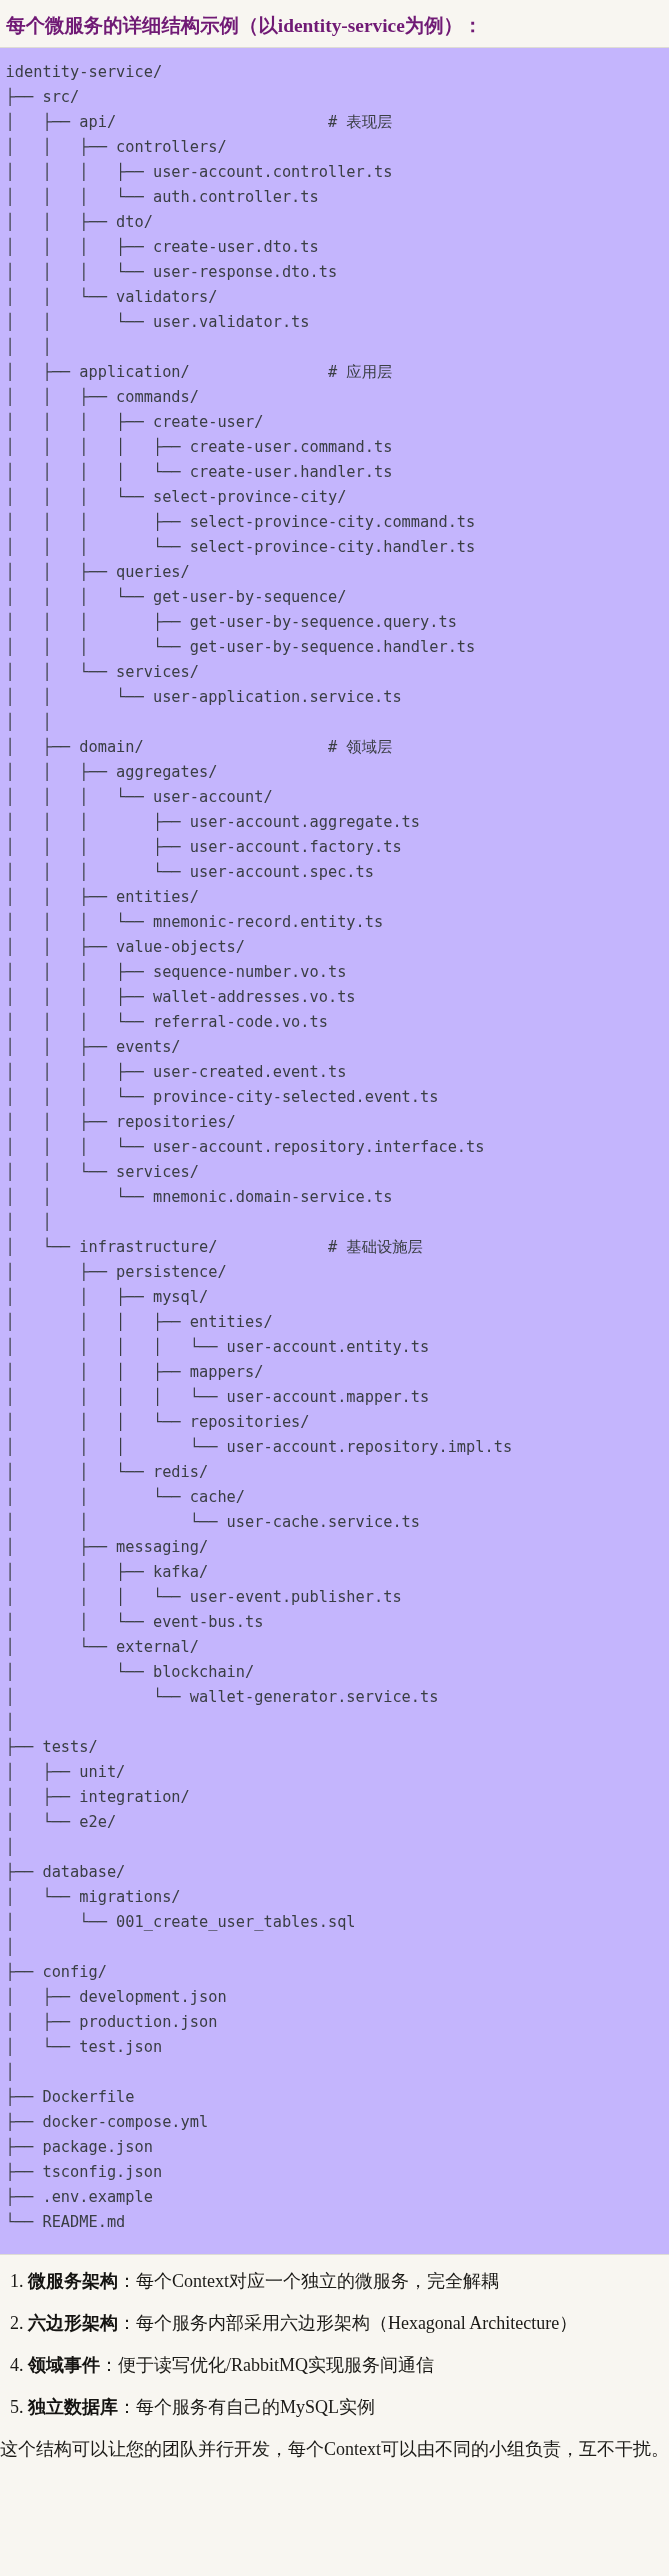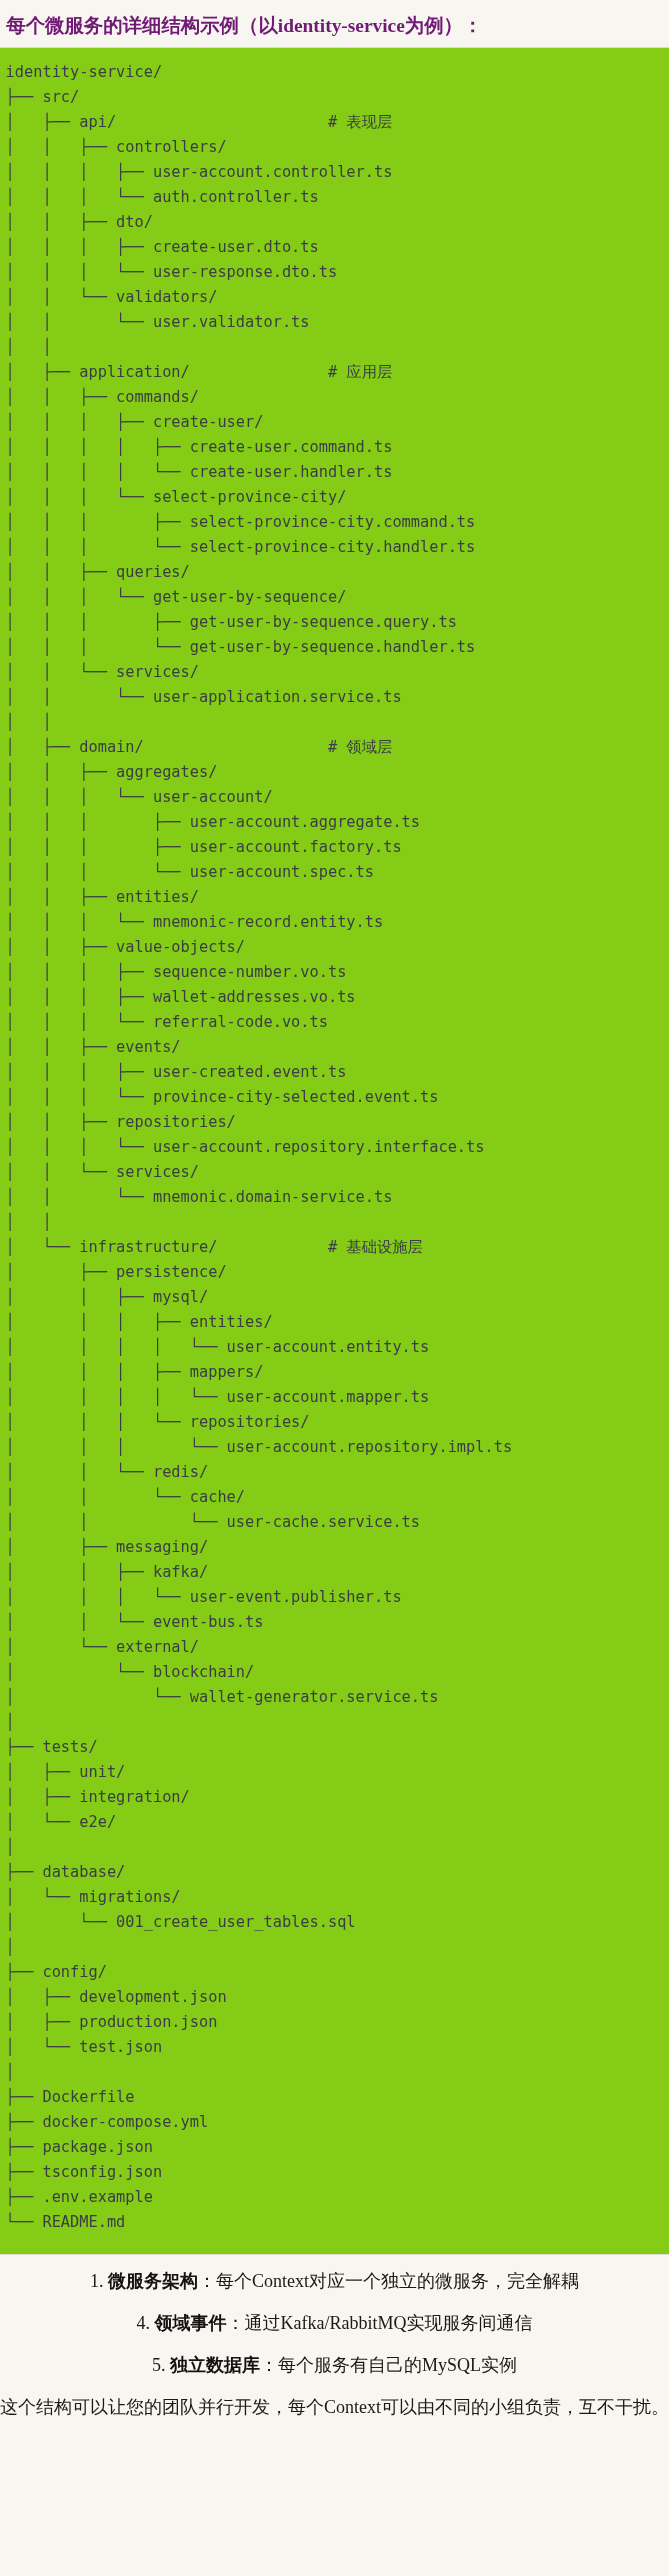--- a/index.html
+++ b/index.html
@@ -19,21 +19,21 @@
     line-height: 1.26;
     color: #701a75;
     font-family: "Liberation Serif", "DejaVu Serif", serif;
   }
 
   pre.tree {
     box-sizing: border-box;
     width: 669px;
     margin: 8.8px 0 0 0;
     padding: 12px 6.3px 19px 5.6px;
-    background: #84cc16;
+    background: #c4b5fd;
     border-top: 0.6px solid #dedcd4;
     border-bottom: 0.6px solid #dedcd4;
     font-family: "DejaVu Sans Mono", "Liberation Mono", monospace;
     font-size: 15.3px;
     line-height: 25px;
     color: #3a3e44;
     white-space: pre;
     overflow: hidden;
   }
 
@@ -43,21 +43,20 @@
     font-size: 20.6px;
     font-weight: 700;
     line-height: 1.3;
     color: #141311;
   }
 
   ol.notes {
     list-style: none;
     margin: 15px 0 0 0;
     padding: 0 10px;
-    text-align: center;
   }
   ol.notes li {
     margin: 0 0 20px 0;
     font-size: 18px;
     line-height: 22px;
     color: #1b1a17;
     white-space: nowrap;
   }
   ol.notes .num { margin-right: 4.4px; }
   ol.notes .term { font-weight: 700; color: #141311; }
@@ -162,20 +161,21 @@
 ├── Dockerfile
 ├── docker-compose.yml
 ├── package.json
 ├── tsconfig.json
 ├── .env.example
 └── README.md</pre>
 
 
   <ol class="notes">
     <li><span class="num">1.</span><span class="term">微服务架构</span><span class="desc">：每个Context对应一个独立的微服务，完全解耦</span></li>
-    <li><span class="num">4.</span><span class="term">领域事件</span><span class="desc">：通过Kafka/RabbitMQ实现服务间通信</span></li>
+    <li><span class="num">2.</span><span class="term">六边形架构</span><span class="desc">：每个服务内部采用六边形架构（Hexagonal Architecture）</span></li>
+    <li><span class="num">4.</span><span class="term">领域事件</span><span class="desc">：便于读写优化/RabbitMQ实现服务间通信</span></li>
     <li><span class="num">5.</span><span class="term">独立数据库</span><span class="desc">：每个服务有自己的MySQL实例</span></li>
   </ol>
 
   <div class="footer-note">这个结构可以让您的团队并行开发，每个Context可以由不同的小组负责，互不干扰。</div>
 
 </div>
 
 
 </body></html>

